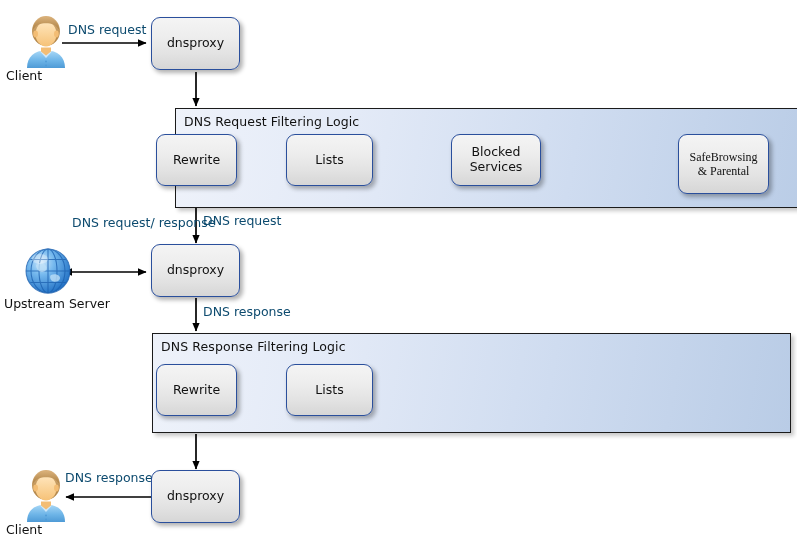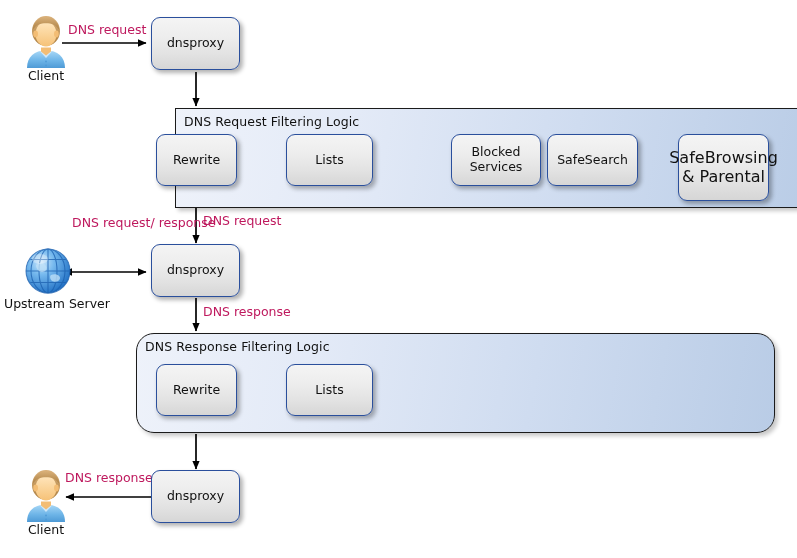--- a/index.html
+++ b/index.html
@@ -54,32 +54,31 @@
     color: #111111;
     line-height: 1.18;
     padding: 2px 9px;
   }
   .node span { display: block; white-space: nowrap; }
 
   
   .edge-label {
     position: absolute;
     font-size: 12.5px;
-    color: #be185d;
+    color: #0c4a6e;
     white-space: nowrap;
     line-height: 1.17;
   }
   .edge-label.center { text-align: center; }
 
   
   .actor-caption {
     position: absolute;
     font-size: 12.5px;
     color: #111111;
-    text-align: center;
     line-height: 1.17;
     white-space: nowrap;
   }
   .actor-icon { position: absolute; }
 
   svg.edges {
     position: absolute;
     left: 0; top: 0;
     width: 797px;
     height: 558px;
@@ -185,27 +184,22 @@
     </div>
   </div>
 
   <div class="node" style="left:415px; top:134px; width:90px; height:52px;margin-left:36px;">
     <div>
       <span>Blocked</span>
       <span>Services</span>
     </div>
   </div>
 
-  <div class="node" style="left:547px; top:134px; width:91px; height:52px;">
-    <div>
-      <span>SafeSearch</span>
-    </div>
-  </div>
-
-  <div class="node" style="left:678px; top:134px; width:91px; height:67px; font-size:16px;">
+
+  <div class="node" style="left:678px; top:134px; width:91px; height:60px; font-size:12px;font-family:Liberation Serif, serif;">
     <div>
       <span>SafeBrowsing</span>
       <span>&amp; Parental</span>
     </div>
   </div>
 
   <div class="edge-label" style="left:203px; top:214px;">DNS request</div>
 
   <div class="actor-icon" style="left:22px; top:245px; width:52px; height:52px;">
     <svg width="52" height="52" viewBox="0 0 52 52">
@@ -241,21 +235,21 @@
     <span>request/</span>
     <span>response</span>
   </div>
 
   <div class="node" style="left:151px; top:244px; width:89px; height:53px;">
     <span>dnsproxy</span>
   </div>
 
   <div class="edge-label" style="left:203px; top:305px;">DNS response</div>
 
-  <div class="group-box" style="left:136px; top:333px; width:639px; height:100px;border-radius:18px;">
+  <div class="group-box" style="left:152px; top:333px; width:639px; height:100px;">
     <div class="group-title">DNS Response Filtering Logic</div>
   </div>
 
   <div class="node" style="left:156px; top:364px; width:81px; height:52px;">
     <div>
       <span>Rewrite</span>
     </div>
   </div>
 
   <div class="node" style="left:286px; top:364px; width:87px; height:52px;">

